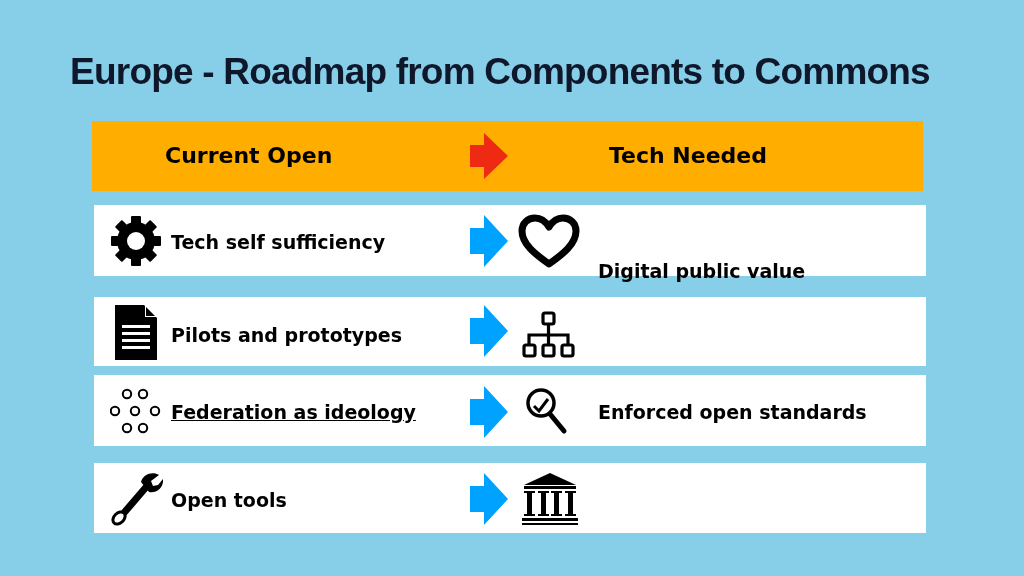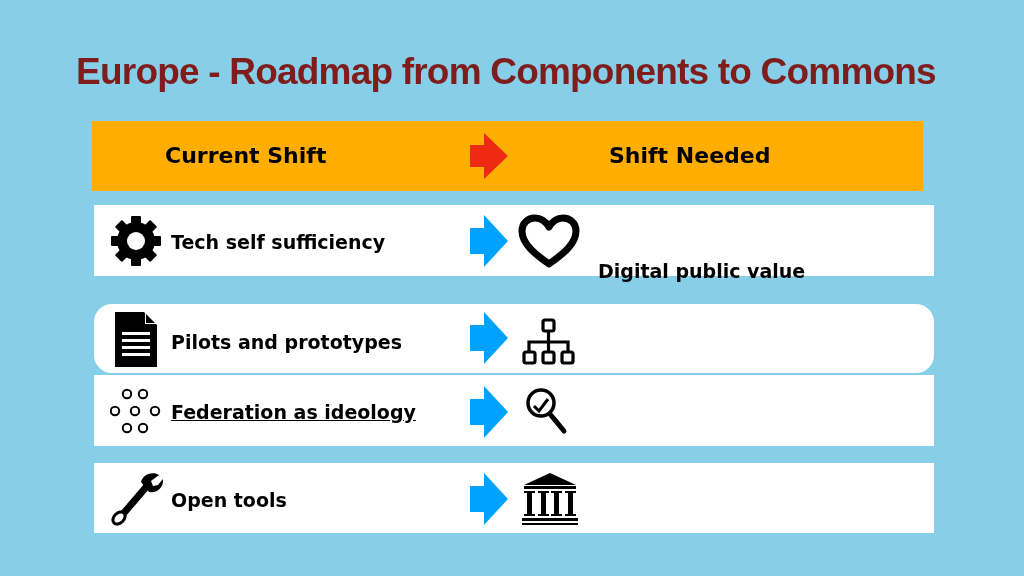--- a/index.html
+++ b/index.html
@@ -3,57 +3,57 @@
 <meta charset="utf-8">
 <style>
   html, body { margin:0; padding:0; }
   body {
     width:1024px; height:576px; overflow:hidden;
     background:#87CEE8;
     font-family:"Liberation Sans", "DejaVu Sans", sans-serif;
     position:relative;
   }
   .title {
-    position:absolute; left:12px; top:48px; width:988px; text-align:center;
-    color:#7f1d1d; font-weight:bold; font-size:37px; letter-spacing:-0.8px;
+    position:absolute; left:6px; top:48px; width:988px; text-align:center;
+    color:#0f172a; font-weight:bold; font-size:37px; letter-spacing:-0.8px;
     line-height:48px;
   }
   .header {
     position:absolute; left:92px; top:121px; width:831px; height:70px;
     background:#FFAE00;
   }
   .header .h-left, .header .h-right {
     position:absolute; top:0; height:70px; line-height:70px;
     font-family:"DejaVu Sans", sans-serif; font-weight:bold; font-size:22px; color:#000;
   }
   .header .h-left { left:73px; }
   .header .h-right { left:517px; }
   .arrow { position:absolute; }
   .header .arrow { left:378px; top:12px; }
   .row {
-    position:absolute; left:94px; width:832px; background:#ffffff;padding-left:8px;
+    position:absolute; left:94px; width:832px; background:#ffffff;
   }
   .row .icon { position:absolute; }
   .row .txt {
     position:absolute; font-family:"DejaVu Sans", sans-serif; font-weight:bold;
     font-size:19px; color:#000; white-space:nowrap;
   }
   .row .arrow { left:376px; }
 </style>
 </head>
 <body>
 
 <div class="title">Europe - Roadmap from Components to Commons</div>
 
 <div class="header">
-  <div class="h-left">Current Shift</div>
+  <div class="h-left">Current Open</div>
   <svg class="arrow" width="38" height="46" viewBox="0 0 38 46">
     <polygon points="0,12 14,12 14,0 38,23 14,46 14,34 0,34" fill="#EE2A12"></polygon>
   </svg>
-  <div class="h-right">Shift Needed</div>
+  <div class="h-right">Tech Needed</div>
 </div>
 
 <div class="row" style="top:205px;height:71px;">
   <svg class="icon" style="left:16px;top:10px;" width="52" height="52" viewBox="0 0 52 52">
     <g fill="#000">
       <circle cx="26" cy="26" r="19"></circle>
       <g>
         <rect x="21" y="1" width="10" height="10" rx="1"></rect>
         <rect x="21" y="41" width="10" height="10" rx="1"></rect>
         <rect x="1" y="21" width="10" height="10" rx="1"></rect>
@@ -69,21 +69,21 @@
   <div class="txt" style="left:77px;top:26px;">Tech self sufficiency</div>
   <svg class="arrow" style="top:10px;" width="38" height="52" viewBox="0 0 38 52">
     <polygon points="0,13 14,13 14,0 38,26 14,52 14,39 0,39" fill="#00A2FF"></polygon>
   </svg>
   <svg class="icon" style="left:423px;top:9px;" width="64" height="56" viewBox="0 0 64 56">
     <path d="M32 50 C18 40 5 30 5 17 C5 9 11 4 18 4 C24 4 29 8 32 13 C35 8 40 4 46 4 C53 4 59 9 59 17 C59 30 46 40 32 50 Z" fill="none" stroke="#000" stroke-width="7" stroke-linejoin="round"></path>
   </svg>
   <div class="txt" style="left:504px;top:26px;margin-top:29px;">Digital public value</div>
 </div>
 
-<div class="row" style="top:304px;height:69px;border-radius:18px;">
+<div class="row" style="top:297px;height:69px;">
   <svg class="icon" style="left:21px;top:8px;" width="42" height="55" viewBox="0 0 42 55">
     <path d="M0 0 H29 L42 13 V55 H0 Z" fill="#000"></path>
     <path d="M30 0 L42 12 H30 Z" fill="#fff"></path>
     <path d="M31 2 L40 11 H31 Z" fill="#000"></path>
     <g fill="#fff">
       <rect x="7" y="20" width="28" height="3"></rect>
       <rect x="7" y="27" width="28" height="3"></rect>
       <rect x="7" y="34" width="28" height="3"></rect>
       <rect x="7" y="41" width="28" height="3"></rect>
     </g>
@@ -121,20 +121,21 @@
   <svg class="arrow" style="top:11px;" width="38" height="52" viewBox="0 0 38 52">
     <polygon points="0,13 14,13 14,0 38,26 14,52 14,39 0,39" fill="#00A2FF"></polygon>
   </svg>
   <svg class="icon" style="left:430px;top:11px;" width="46" height="50" viewBox="0 0 46 50">
     <g fill="none" stroke="#000">
       <circle cx="17" cy="17" r="13" stroke-width="3.5"></circle>
       <line x1="26" y1="28" x2="40" y2="45" stroke-width="5" stroke-linecap="round"></line>
       <polyline points="10,20 15,25 24,13" stroke-width="3"></polyline>
     </g>
   </svg>
+  <div class="txt" style="left:504px;top:26px;">Enforced open standards</div>
 </div>
 
 <div class="row" style="top:463px;height:70px;">
   <svg class="icon" style="left:17px;top:9px;" width="52" height="54" viewBox="0 0 52 54">
     <g fill="#000">
       <line x1="12" y1="42" x2="36" y2="14" stroke="#000" stroke-width="7" stroke-linecap="round"></line>
       <path d="M30 10 C32 2 42 -1 48 3 L40 9 L42 14 L47 13 L52 7 C53 15 46 22 38 20 Z"></path>
     </g>
     <ellipse cx="8" cy="46" rx="7" ry="5" transform="rotate(-45 8 46)" fill="#fff" stroke="#000" stroke-width="3"></ellipse>
   </svg>

